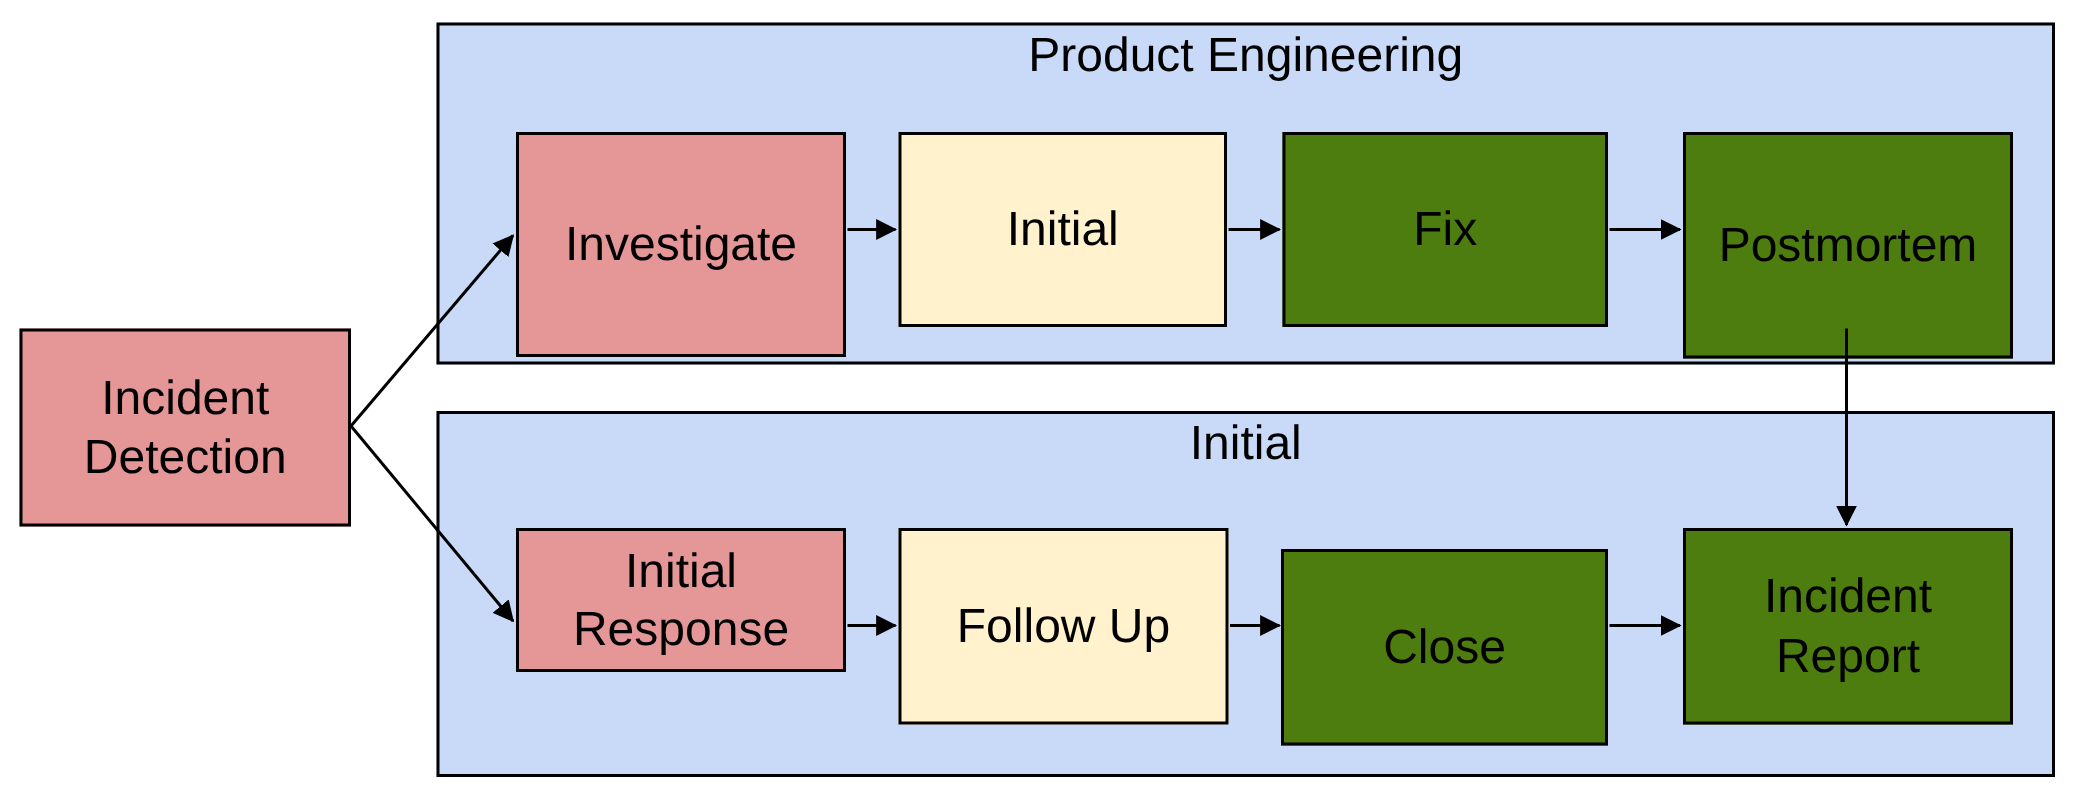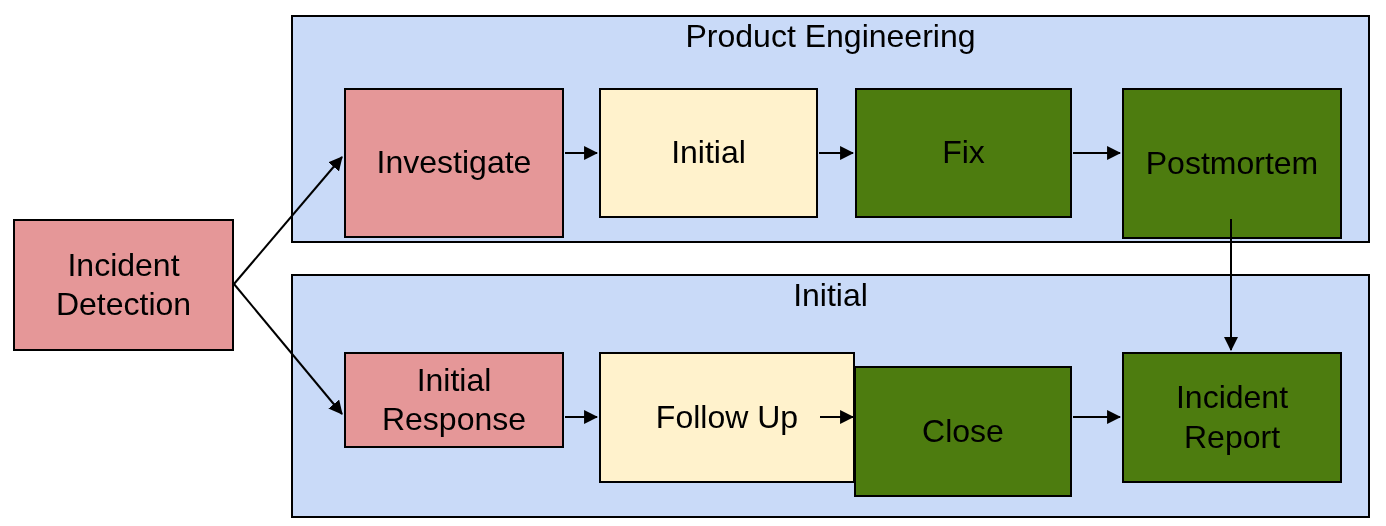--- a/index.html
+++ b/index.html
@@ -53,21 +53,21 @@
   .lane-support { left: 291px; top: 274px; width: 1079px; height: 244px; }
 
   
   .n-investigate { left: 344px;  top: 88px; width: 220px; height: 150px; }
   .n-mitigate    { left: 599px;  top: 88px; width: 219px; height: 130px; }
   .n-fix         { left: 855px;  top: 88px; width: 217px; height: 130px; }
   .n-postmortem  { left: 1122px; top: 88px; width: 220px; height: 151px; }
 
   
   .n-initial-response { left: 344px;  top: 352px; width: 220px; height: 96px; }
-  .n-follow-up        { left: 599px;  top: 352px; width: 256px; height: 131px; }
+  .n-follow-up        { left: 599px;  top: 352px; width: 220px; height: 131px; }
   .n-close            { left: 854px;  top: 352px; width: 218px; height: 131px; margin-top: 14px; }
   .n-incident-report  { left: 1122px; top: 352px; width: 220px; height: 131px; }
 
   .arrows {
     position: absolute;
     left: 0; top: 0;
     width: 1386px;
     height: 526px;
     pointer-events: none;
     z-index: 5;

